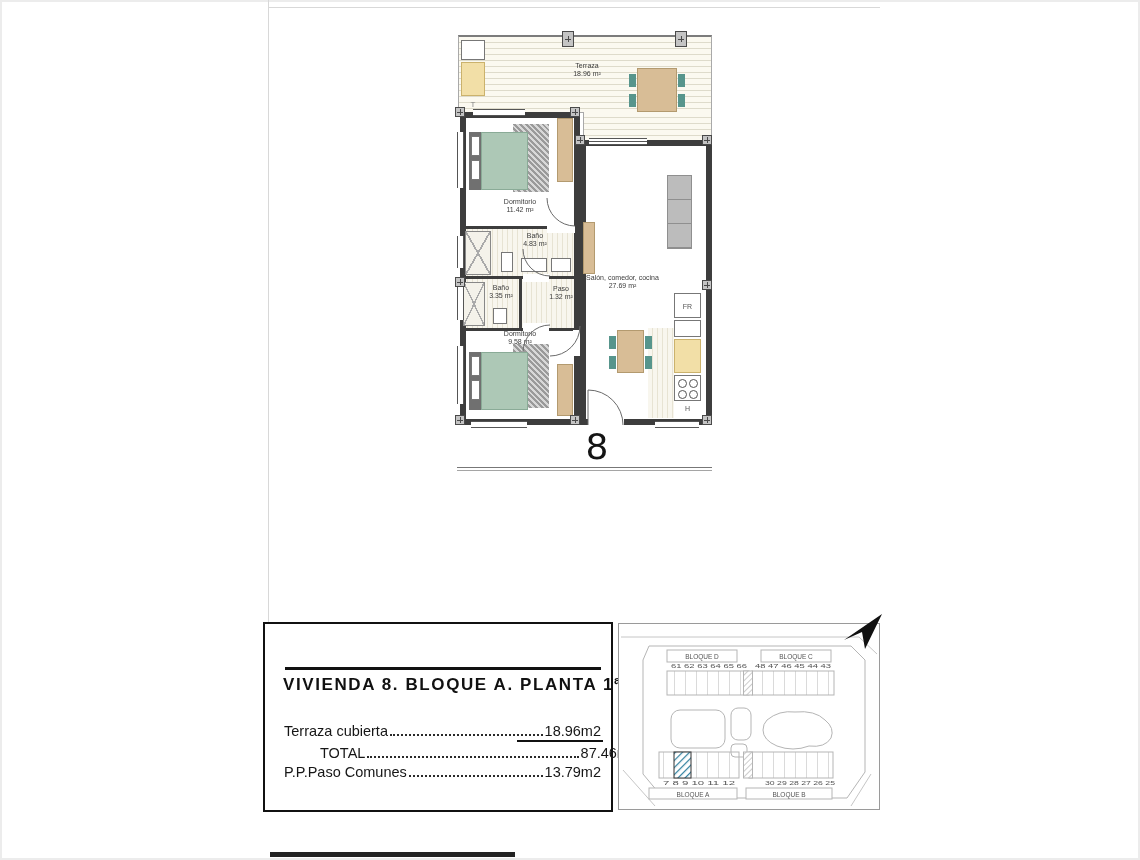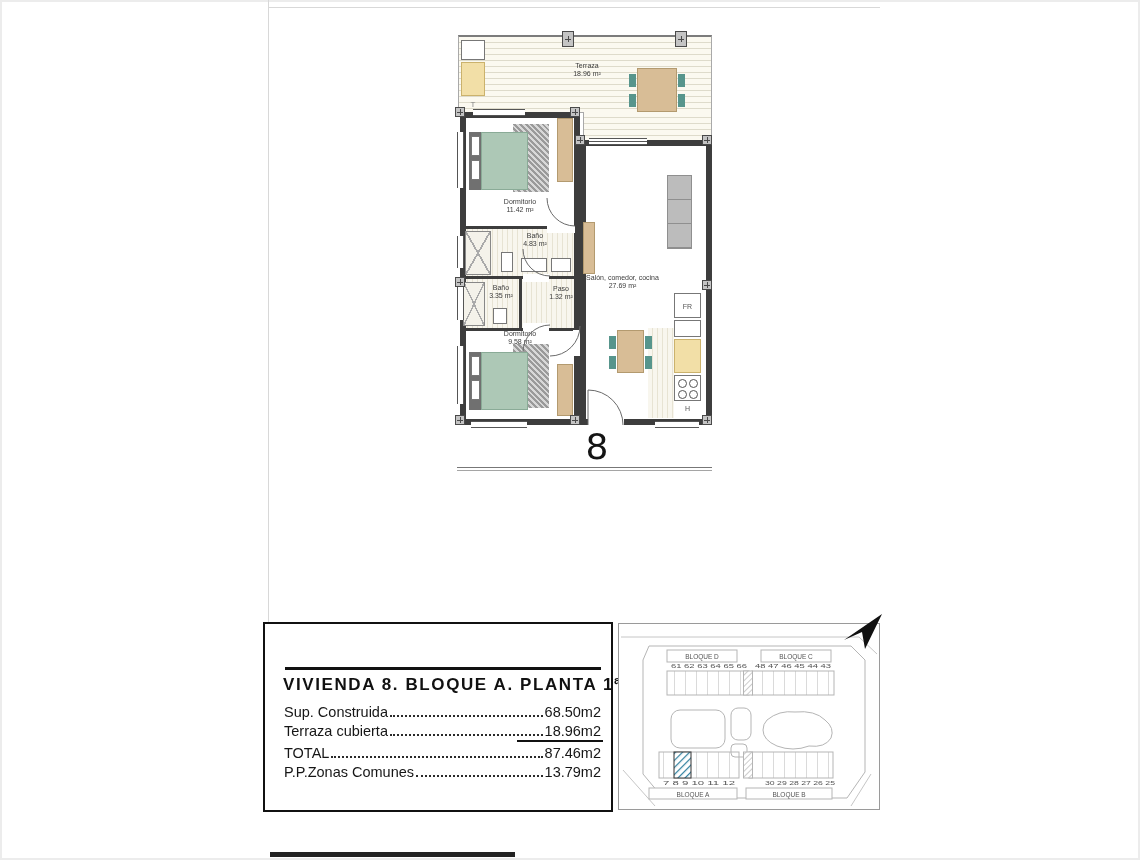--- a/index.html
+++ b/index.html
@@ -184,38 +184,33 @@
       <path d="M133,360 A35,35 0 0 1 168,395 M133,360 L133,395" fill="none" stroke="#6a6a6a" stroke-width="1"></path>
     </svg>
 
     <div id="unit-number" class="abs" style="left:118px;top:396px;width:48px;">8</div>
     <div id="scale-bar" class="abs" style="left:2px;top:437px;width:255px;"></div>
   </div>
 
   <div id="info-box" class="abs">
     <div id="info-rule" class="abs"></div>
     <div id="info-title" class="abs">VIVIENDA 8. BLOQUE A. PLANTA 1ª</div>
-    <div class="abs info-row" style="top:78px;">
-      <span>Sup. Construida</span>
-      <span class="dots"></span>
-      <span class="val">68.50m2</span>
-    </div>
     <div class="abs info-row" style="top:97px;">
       <span>Terraza cubierta</span>
       <span class="dots"></span>
       <span class="val">18.96m2</span>
       <span class="u-line"></span>
     </div>
-    <div class="abs info-row" style="top:119px;">
+    <div class="abs info-row" style="top:119px;margin-left:36px;">
       <span>TOTAL</span>
       <span class="dots"></span>
       <span class="val">87.46m2</span>
     </div>
     <div class="abs info-row" style="top:138px;">
-      <span>P.P.Zonas Comunes</span>
+      <span>P.P.Paso Comunes</span>
       <span class="dots"></span>
       <span class="val">13.79m2</span>
     </div>
   </div>
 
   <div id="site-box" class="abs">
     <svg width="262" height="187" viewBox="0 0 262 187">
       <defs>
         <pattern id="vl" width="11" height="26" patternUnits="userSpaceOnUse">
           <path d="M0 0 V26" stroke="#b5b5b5" stroke-width="1"></path>

